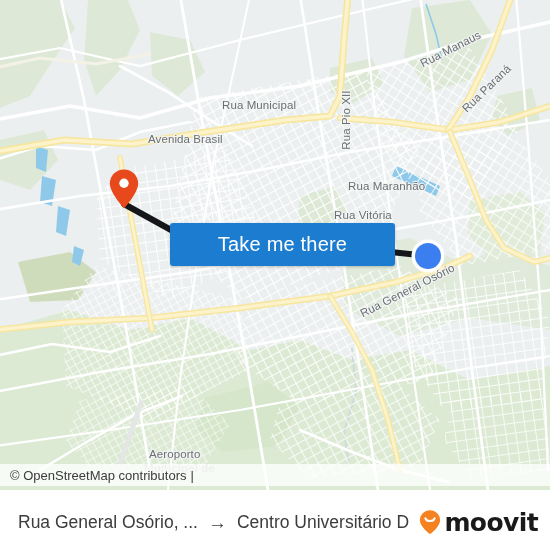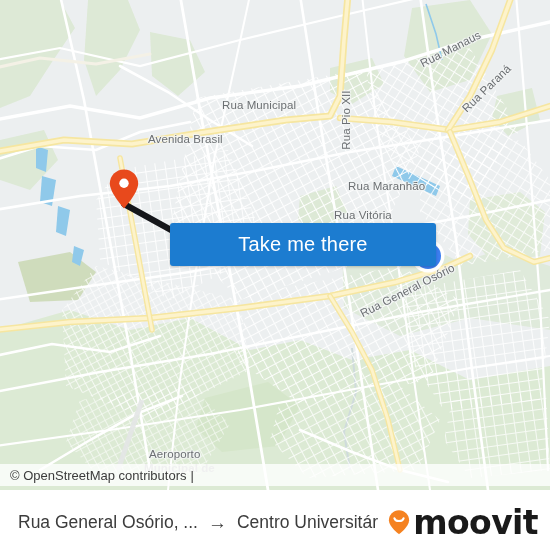--- a/index.html
+++ b/index.html
@@ -83,21 +83,21 @@
     top: 238px;
     width: 36px;
     height: 36px;
   }
 
   
   #take-me-there {
     position: absolute;
     left: 170px;
     top: 223px;
-    width: 266px;
+    width: 225px;
     height: 43px;
     background: #1c7cd0;
     border: none;
     border-radius: 3px;
     color: #ffffff;
     font-family: "Liberation Sans", sans-serif;
     font-size: 20px;
     font-weight: 400;
     letter-spacing: 0.2px;
     cursor: pointer;
@@ -169,21 +169,21 @@
   }
 
   #moovit-logo {
     flex: 0 0 auto;
     display: flex;
     align-items: center;
     margin-left: 8px;
   }
   #moovit-wordmark {
     font-family: "DejaVu Sans", sans-serif;
-    font-size: 33px;
+    font-size: 25px;
     font-weight: 700;
     color: #1a1a1a;
     letter-spacing: -0.6px;
     line-height: 1;
     margin-left: 1px;
   }
 </style>
 </head>
 <body>
 

